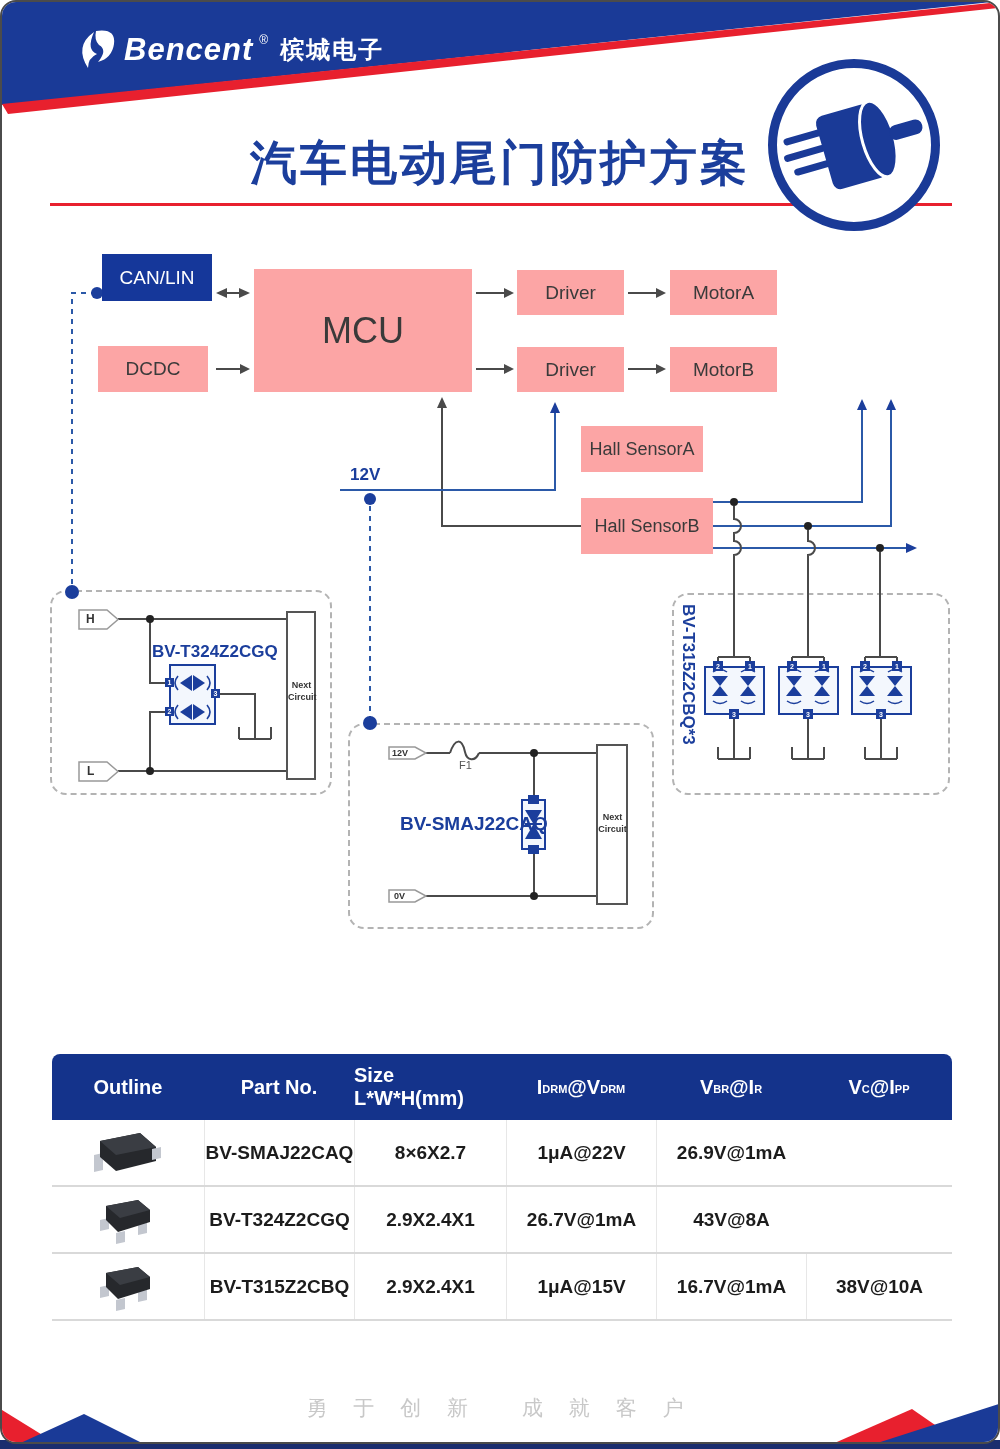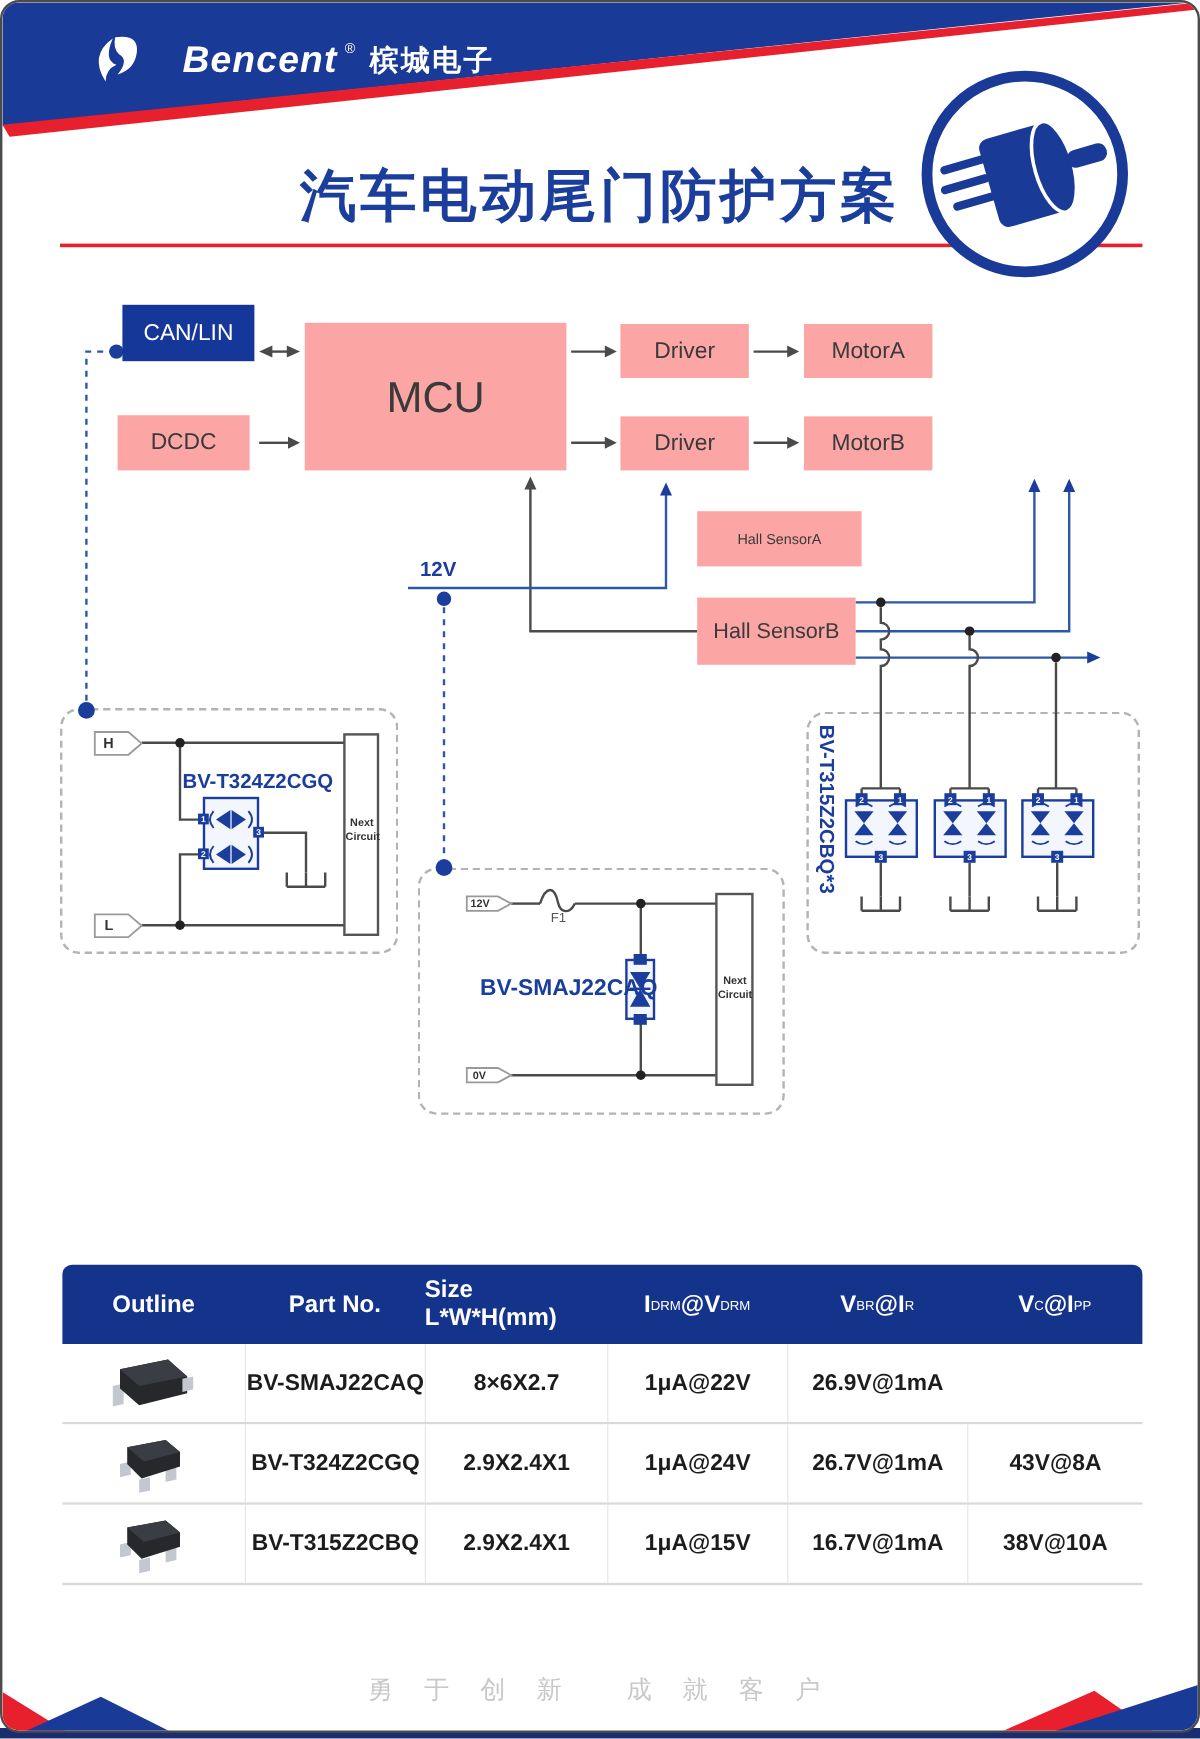--- a/index.html
+++ b/index.html
@@ -6,21 +6,21 @@
   *{box-sizing:border-box;}
   .stage{position:relative;width:1000px;height:1449px;background:#fff;overflow:hidden;
          font-family:"Liberation Sans","DejaVu Sans",sans-serif;}
   .bottom-strip{position:absolute;left:0;right:0;bottom:0;height:9px;background:#1b2d6e;z-index:0;}
   .page{position:absolute;left:0;top:0;width:1000px;height:1444px;background:#fff;
         border:2px solid #4b4b4b;border-radius:16px;overflow:hidden;z-index:1;}
 
   
   .band{position:absolute;left:0;top:0;width:1000px;height:130px;z-index:2;}
   .logo{position:absolute;left:64px;top:22px;display:flex;align-items:center;gap:6px;z-index:3;color:#fff;}
-  .logo .bword{font-size:31px;font-weight:bold;font-style:italic;letter-spacing:1px;margin-left:28px;}
+  .logo .bword{font-size:31px;font-weight:bold;font-style:italic;letter-spacing:1px;}
   .logo .reg{font-size:12px;vertical-align:super;position:relative;top:-10px;}
   .logo .cn{font-size:24px;font-weight:bold;margin-left:6px;letter-spacing:2px;}
 
   .title{position:absolute;left:0;right:0;top:130px;text-align:center;font-size:47px;font-weight:bold;
          color:#1b3e9c;letter-spacing:3px;z-index:2;}
   .title-underline{position:absolute;left:48px;top:201px;width:902px;height:3px;background:#e8202e;z-index:2;}
   .motor-badge{position:absolute;left:766px;top:57px;width:172px;height:172px;border-radius:50%;
                background:#fff;border:9px solid #1a3a97;z-index:3;}
 
   
@@ -32,21 +32,21 @@
   .lbl{position:absolute;z-index:3;}
   .part-label{color:#1b3e9c;font-weight:bold;}
   .next-label{font-size:9px;font-weight:bold;color:#333;line-height:1.3;text-align:center;}
   .vert-label{writing-mode:vertical-rl;text-orientation:mixed;}
 
   
   .tbl{position:absolute;left:50px;top:1052px;width:900px;z-index:2;}
   .tbl-head{display:grid;grid-template-columns:152px 150px 152px 150px 150px 146px;height:66px;
             background:#14338b;color:#fff;border-radius:8px 8px 0 0;}
   .tbl-head .hcell{display:flex;align-items:center;justify-content:center;font-size:20px;font-weight:bold;}
-  .tbl-head sub{font-size:11px;font-weight:normal;position:relative;top:2px;}
+  .tbl-head sub{font-size:11px;font-weight:bold;position:relative;top:2px;}
   .tbl-row{display:grid;grid-template-columns:152px 150px 152px 150px 150px 146px;height:67px;
            background:#fff;border-bottom:2px solid #d9d9d9;}
   .tbl-row .cell{display:flex;align-items:center;justify-content:center;font-size:19px;font-weight:bold;
                  color:#1c1c1c;border-left:1px solid #e7e7e7;}
   .tbl-row .cell:first-child{border-left:none;}
 
   .footer-txt{position:absolute;left:0;right:0;top:1392px;text-align:center;z-index:2;
               color:#c8c8c8;font-size:21px;letter-spacing:10px;}
   .footer-txt .gap{display:inline-block;width:44px;}
   .corner-svg{position:absolute;left:0;top:1388px;z-index:2;}
@@ -308,21 +308,21 @@
       </g>
     </svg>
 
     <div class="blk blue" style="left:100px;top:252px;width:110px;height:47px;">CAN/LIN</div>
     <div class="blk" style="left:96px;top:344px;width:110px;height:46px;">DCDC</div>
     <div class="blk" style="left:252px;top:267px;width:218px;height:123px;font-size:36px;">MCU</div>
     <div class="blk" style="left:515px;top:268px;width:107px;height:45px;">Driver</div>
     <div class="blk" style="left:668px;top:268px;width:107px;height:45px;">MotorA</div>
     <div class="blk" style="left:515px;top:345px;width:107px;height:45px;">Driver</div>
     <div class="blk" style="left:668px;top:345px;width:107px;height:45px;">MotorB</div>
-    <div class="blk" style="left:579px;top:424px;width:137px;height:46px;font-size:12px;">Hall SensorA</div>
+    <div class="blk" style="left:579px;top:424px;width:122px;height:46px;font-size:18px;">Hall SensorA</div>
     <div class="blk" style="left:579px;top:496px;width:132px;height:56px;font-size:18px;">Hall SensorB</div>
 
     <div class="lbl" style="left:348px;top:463px;color:#1b3e9c;font-weight:bold;font-size:17px;">12V</div>
 
     <div class="lbl part-label" style="left:150px;top:640px;font-size:17px;">BV-T324Z2CGQ</div>
     <div class="lbl" style="left:84px;top:610px;font-size:12px;font-weight:bold;color:#333;">H</div>
     <div class="lbl" style="left:85px;top:762px;font-size:12px;font-weight:bold;color:#333;">L</div>
     <div class="lbl next-label" style="left:286px;top:678px;width:27px;">Next Circuit</div>
 
     <div class="lbl part-label" style="left:398px;top:811px;font-size:19px;">BV-SMAJ22CAQ</div>
@@ -378,21 +378,20 @@
           <svg width="84" height="56" viewBox="0 0 84 56">
             <polygon points="14,28 23,26 23,37 14,39" fill="#c3c7cf"></polygon>
             <polygon points="30,41 39,39 39,50 30,52" fill="#c3c7cf"></polygon>
             <polygon points="52,32 61,30 61,41 52,43" fill="#c3c7cf"></polygon>
             <polygon points="20,14 52,8 64,18 64,30 32,40 20,28" fill="#26282c"></polygon>
             <polygon points="20,14 52,8 64,18 34,26" fill="#3a3d43"></polygon>
           </svg>
         </div>
         <div class="cell">BV-T324Z2CGQ</div>
         <div class="cell">2.9X2.4X1</div>
-        <div class="cell">1μA@24V</div>
         <div class="cell">26.7V@1mA</div>
         <div class="cell">43V@8A</div>
       </div>
 
       <div class="tbl-row">
         <div class="cell">
           <svg width="84" height="56" viewBox="0 0 84 56">
             <polygon points="14,28 23,26 23,37 14,39" fill="#c3c7cf"></polygon>
             <polygon points="30,41 39,39 39,50 30,52" fill="#c3c7cf"></polygon>
             <polygon points="52,32 61,30 61,41 52,43" fill="#c3c7cf"></polygon>

